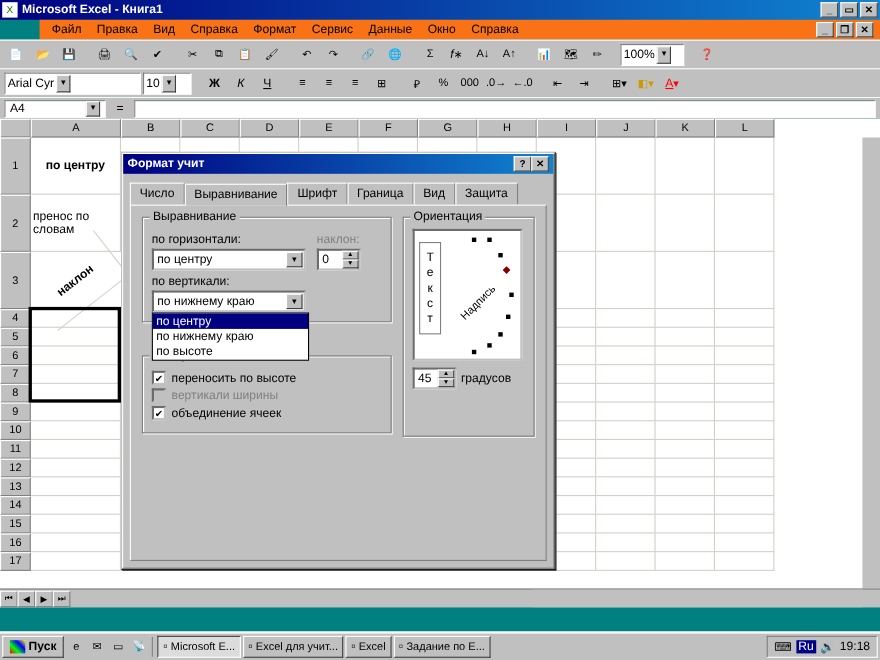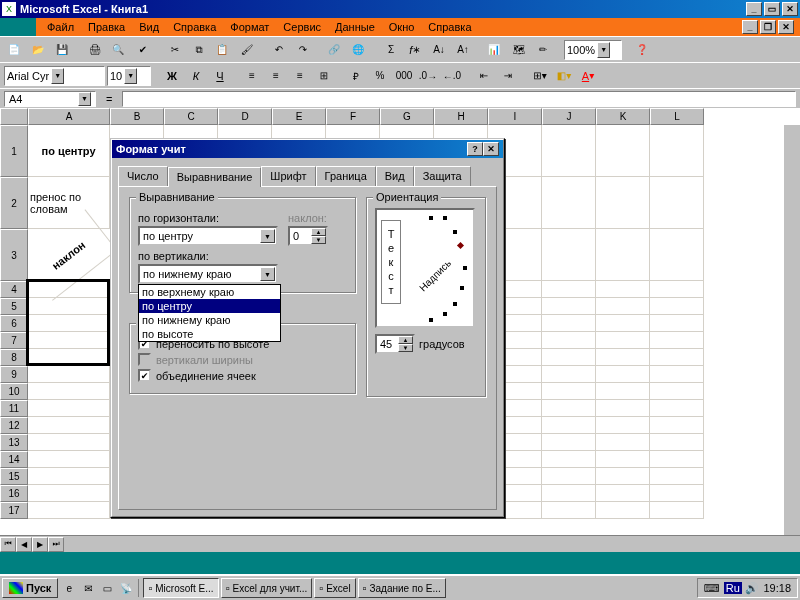--- a/index.html
+++ b/index.html
@@ -156,21 +156,21 @@
   <div class="tsep"></div>
   <div class="combo" style="width:58px">
     <span>100%</span>
     <div class="dd">▼</div>
   </div>
   <div class="tsep"></div>
   <div class="tbtn">❓</div>
 </div>
 
 <div class="toolbar">
-  <div class="combo" style="width:101px">
+  <div class="combo" style="width:124px">
     <span>Arial Cyr</span>
     <div class="dd">▼</div>
   </div>
   <div class="combo" style="width:44px">
     <span>10</span>
     <div class="dd">▼</div>
   </div>
   <div class="tsep"></div>
   <div class="tbtn">
       <b>Ж</b>
@@ -500,21 +500,20 @@
                       <div>▼</div>
                     </div>
                 </div>
               </div>
             </div>
             <label class="lbl">по вертикали:</label>
             <div class="select">
               <span>по нижнему краю</span>
               <div class="dd">▼</div>
               <div class="dropdown-list" id="vopts">
-                  <div class="opt ">по верхнему краю</div>
                   <div class="opt sel">по центру</div>
                   <div class="opt ">по нижнему краю</div>
                   <div class="opt ">по высоте</div>
                 </div>
             </div>
           </div>
           <div class="groupbox" style="margin-top:30px">
             <div class="legend">Отображение</div>
             <div class="chk">
                 <div class="box">✔</div>

